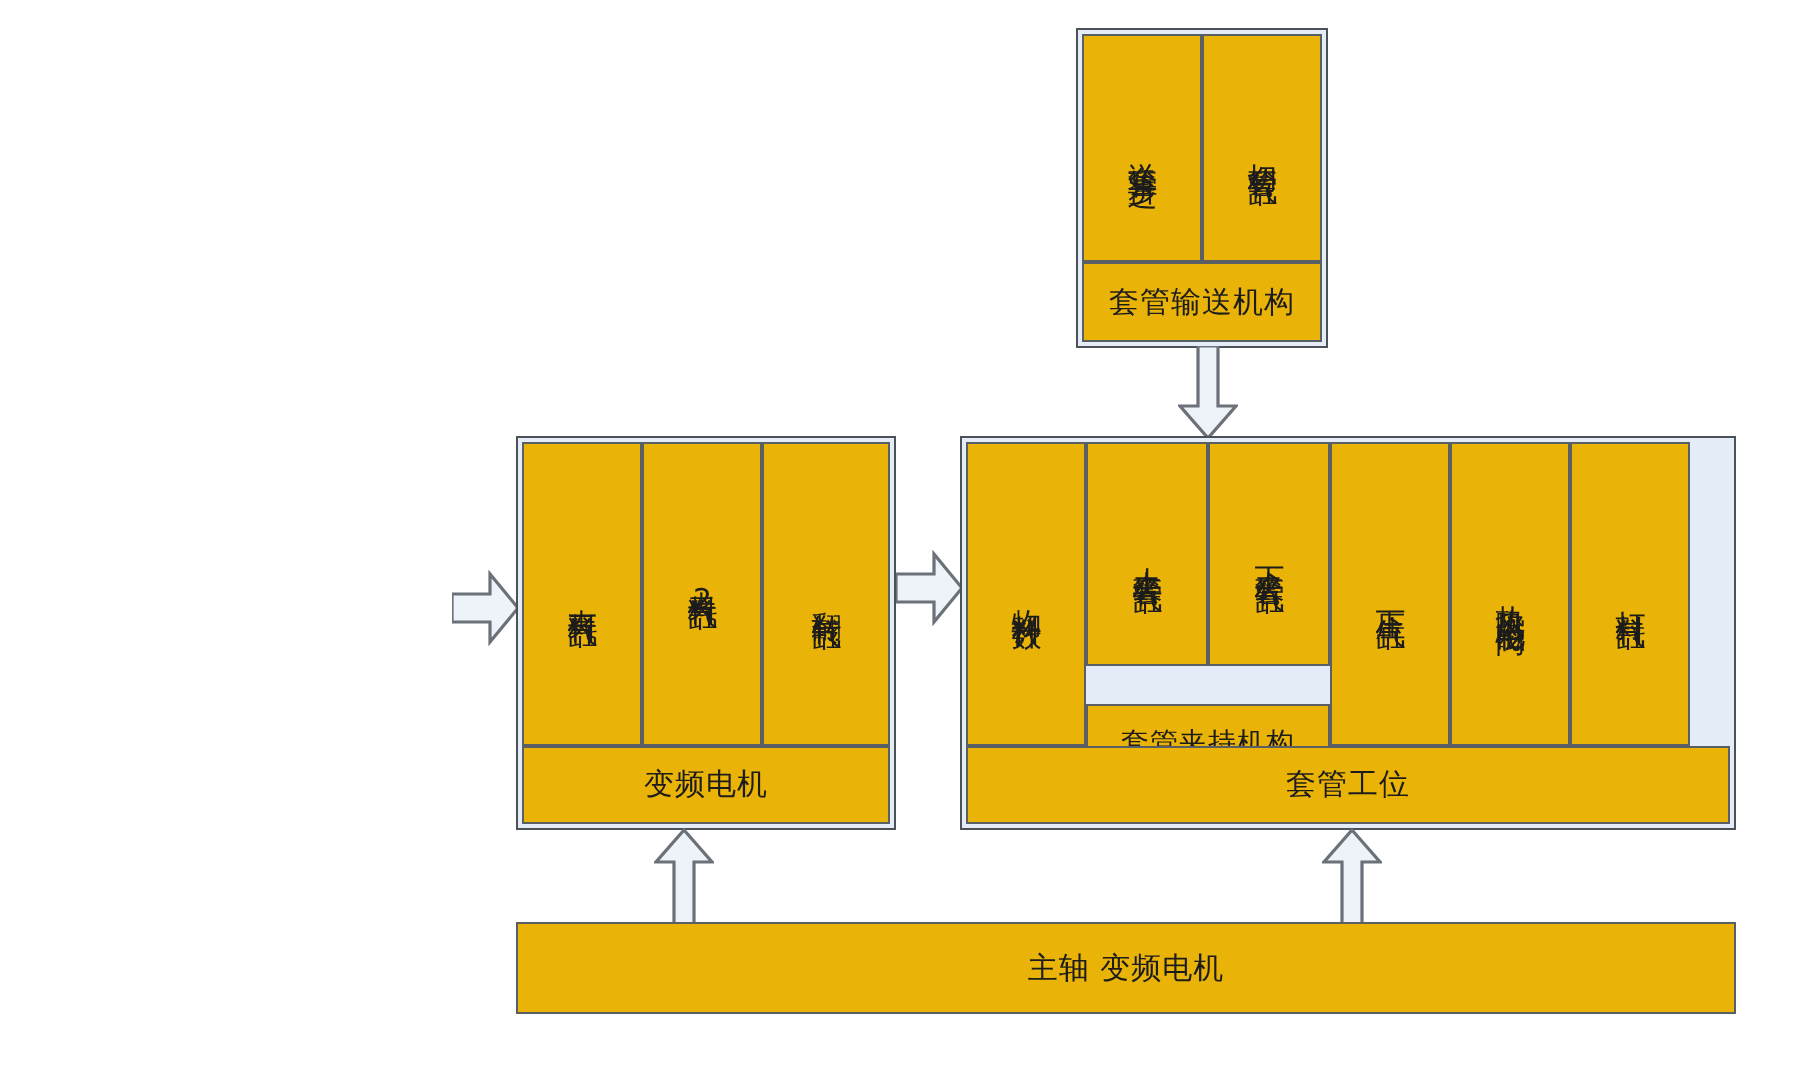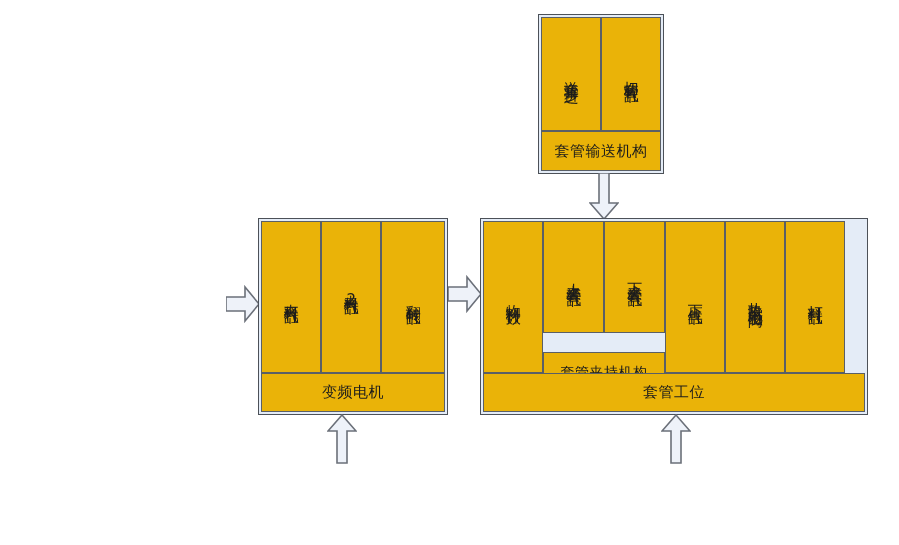--- a/index.html
+++ b/index.html
@@ -163,14 +163,17 @@
       <polygon points="15,1 29,17 20,17 20,49 10,49 10,17 1,17" fill="#eef2f9" stroke="#6b7079" stroke-width="1.6" stroke-linejoin="miter"></polygon>
     </svg>
   </div>
 
   <div class="arrow" style="left:661px; top:414px; width:30px; height:50px;">
     <svg width="30" height="50" viewBox="0 0 30 50">
       <polygon points="15,1 29,17 20,17 20,49 10,49 10,17 1,17" fill="#eef2f9" stroke="#6b7079" stroke-width="1.6" stroke-linejoin="miter"></polygon>
     </svg>
   </div>
 
+  <div class="blk" style="left:258px; top:461px; width:610px; height:46px;">
+    <span class="htxt">主轴 变频电机</span>
+  </div>
 
 </div>
 
 </body></html>

